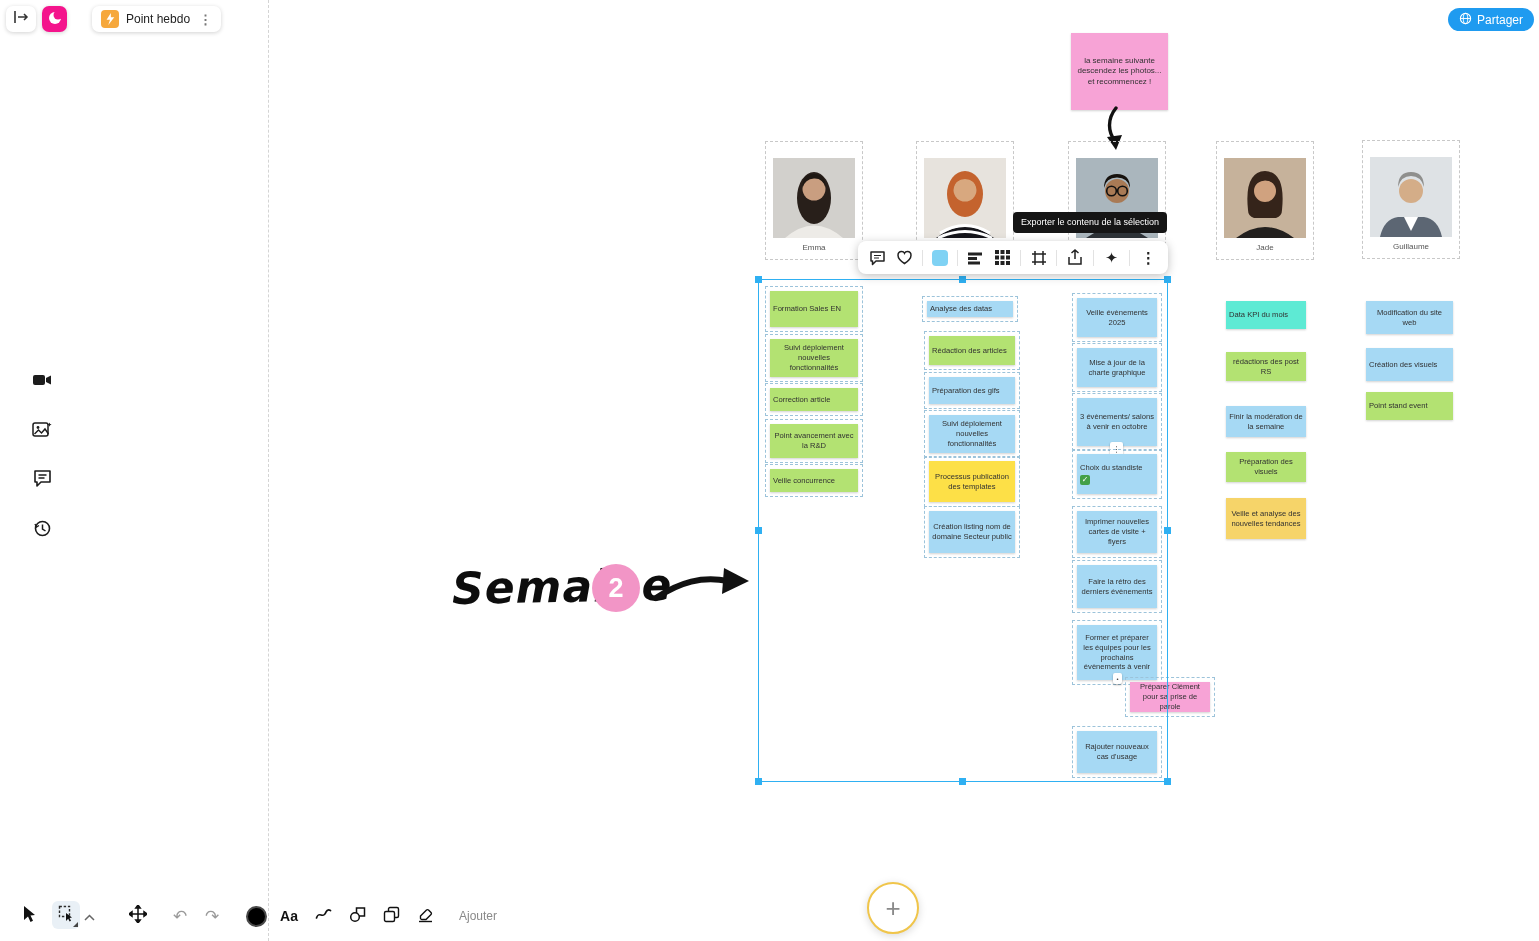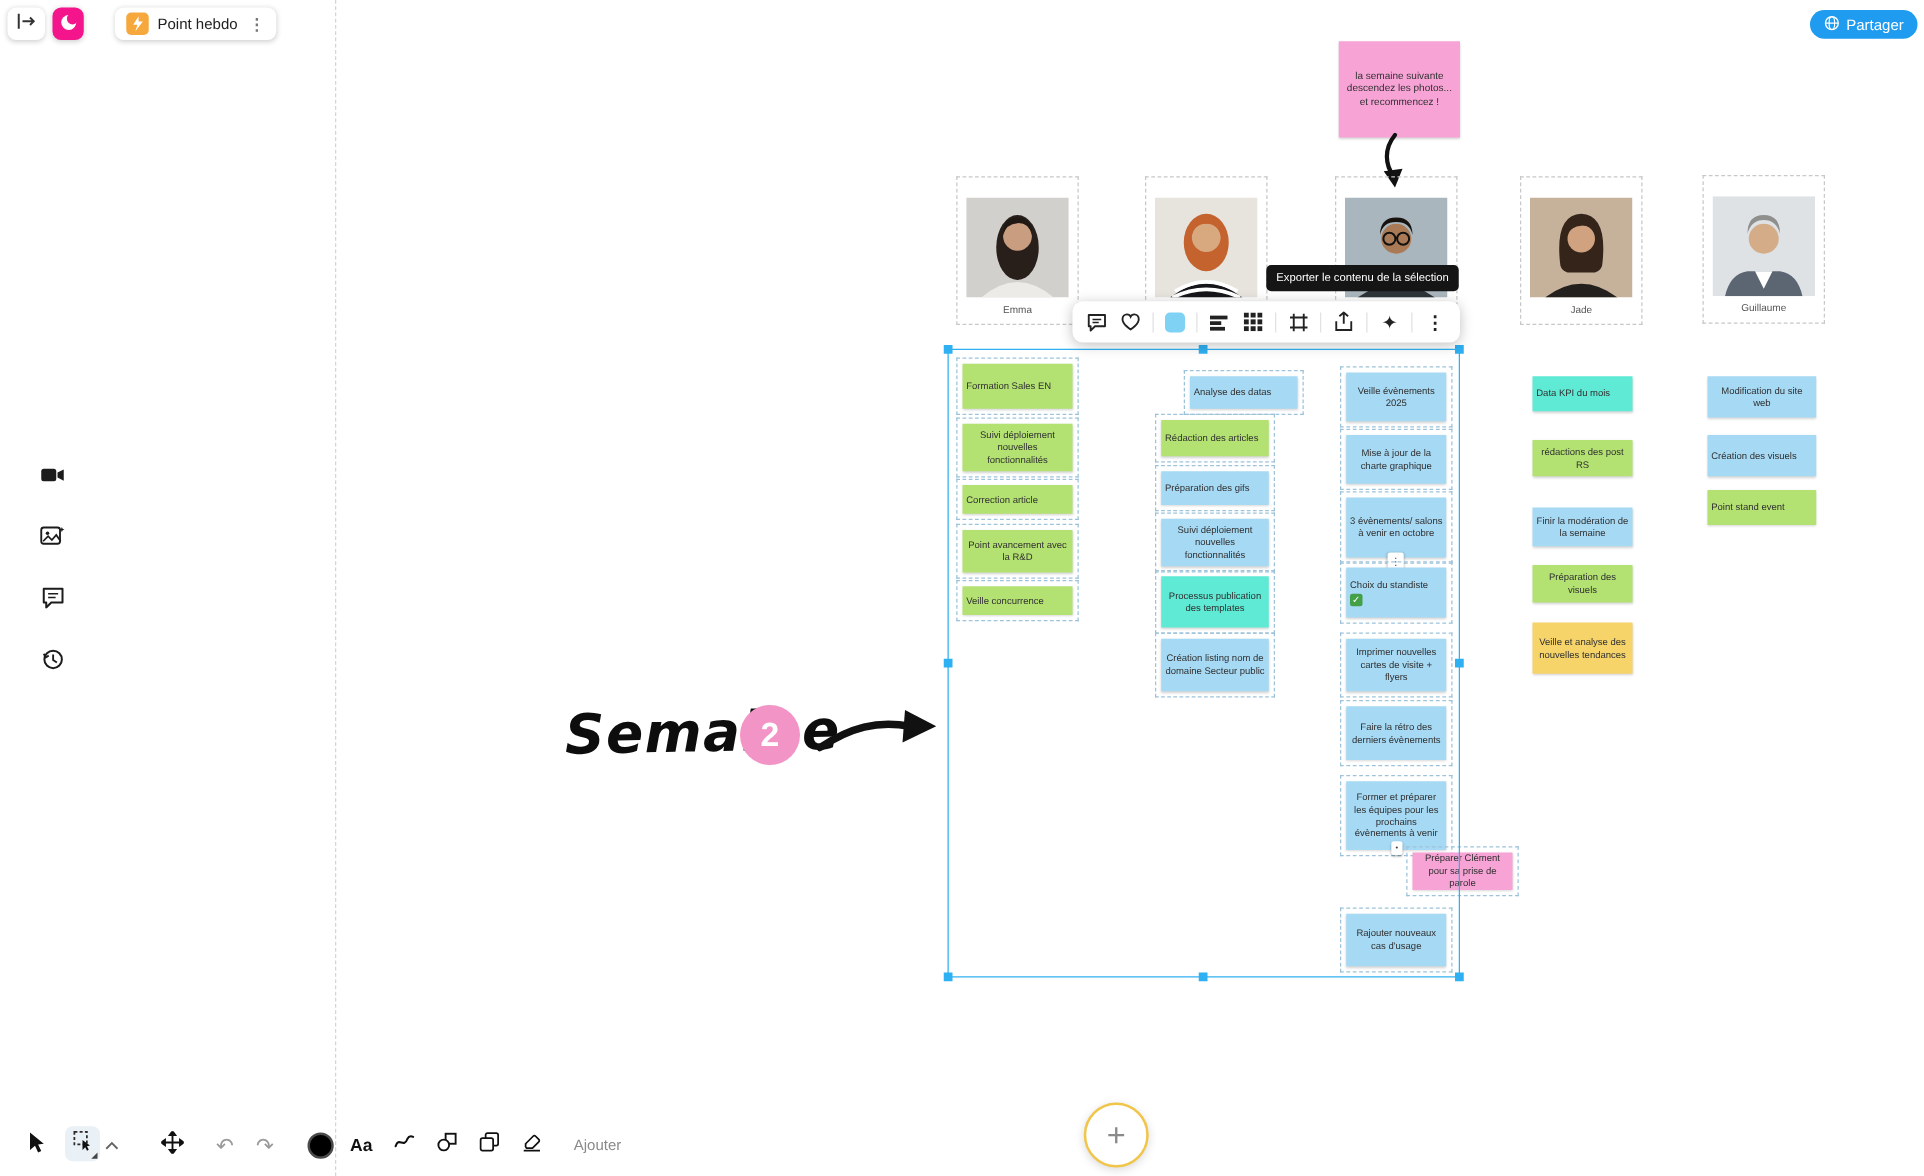--- a/index.html
+++ b/index.html
@@ -319,33 +319,33 @@
   <div class="note sel" style="left: 770px; top: 388px; width: 88px; height: 23px; background: rgb(179, 226, 114);">
       <span>Correction article</span>
     </div>
   <div class="note sel" style="left: 770px; top: 424px; width: 88px; height: 34px; background: rgb(179, 226, 114);">
       <span>Point avancement avec la R&amp;D</span>
     </div>
   <div class="note sel" style="left: 770px; top: 469px; width: 88px; height: 23px; background: rgb(179, 226, 114);">
       <span>Veille concurrence</span>
     </div>
 
-  <div class="note sel" style="left: 952px; top: 301px; width: 86px; height: 26px; background: rgb(166, 217, 244);">
+  <div class="note sel" style="left: 927px; top: 301px; width: 86px; height: 16px; background: rgb(166, 217, 244);">
       <span>Analyse des datas</span>
     </div>
   <div class="note sel" style="left: 929px; top: 336px; width: 86px; height: 29px; background: rgb(179, 226, 114);">
       <span>Rédaction des articles</span>
     </div>
   <div class="note sel" style="left: 929px; top: 377px; width: 86px; height: 27px; background: rgb(166, 217, 244);">
       <span>Préparation des gifs</span>
     </div>
   <div class="note sel" style="left: 929px; top: 415px; width: 86px; height: 38px; background: rgb(166, 217, 244);">
       <span>Suivi déploiement nouvelles fonctionnalités</span>
     </div>
-  <div class="note sel" style="left: 929px; top: 461px; width: 86px; height: 41px; background: #5eead4;">
+  <div class="note sel" style="left: 929px; top: 461px; width: 86px; height: 41px; background: #fde047;">
       <span>Processus publication des templates</span>
     </div>
   <div class="note sel" style="left: 929px; top: 511px; width: 86px; height: 42px; background: rgb(166, 217, 244);">
       <span>Création listing nom de domaine Secteur public</span>
     </div>
 
   <div class="note sel" style="left: 1077px; top: 298px; width: 80px; height: 39px; background: rgb(166, 217, 244);">
       <span>Veille évènements 2025</span>
     </div>
   <div class="note sel" style="left: 1077px; top: 348px; width: 80px; height: 39px; background: rgb(166, 217, 244);">

